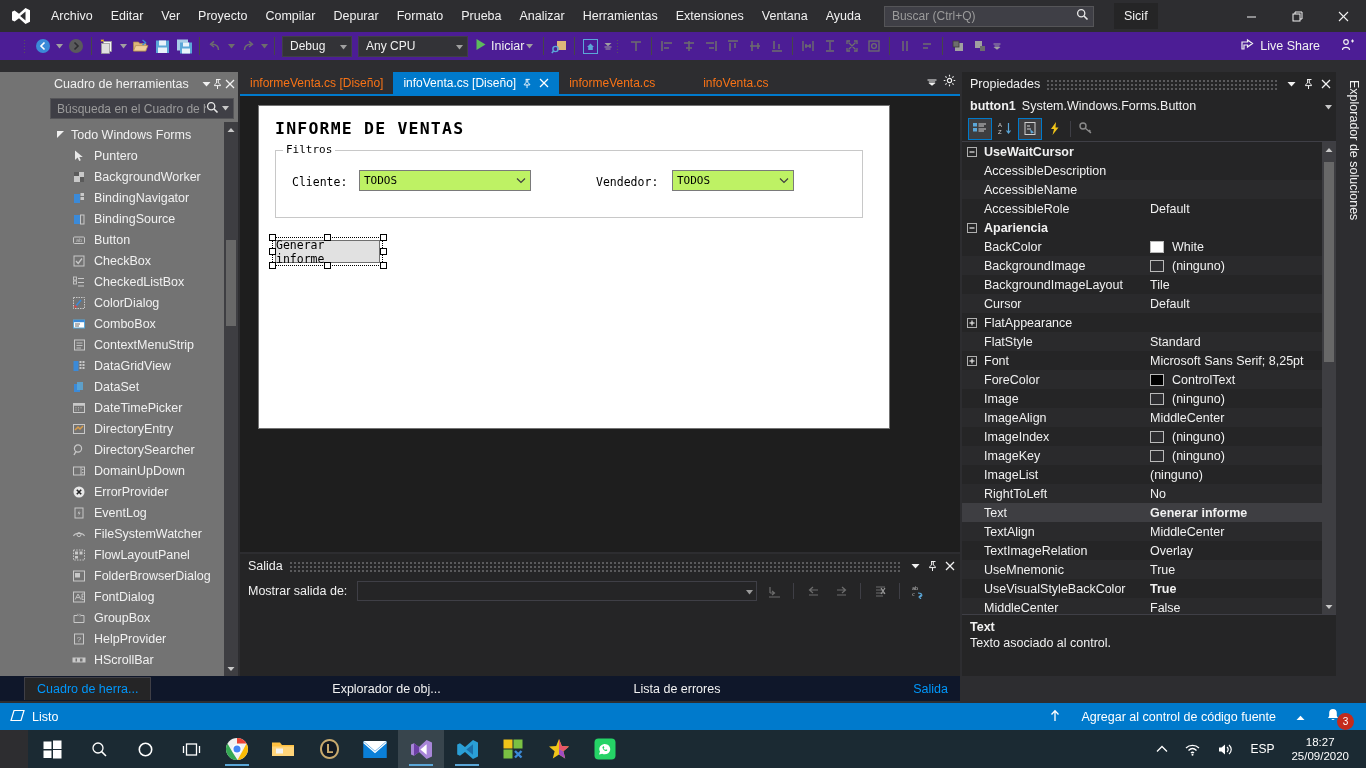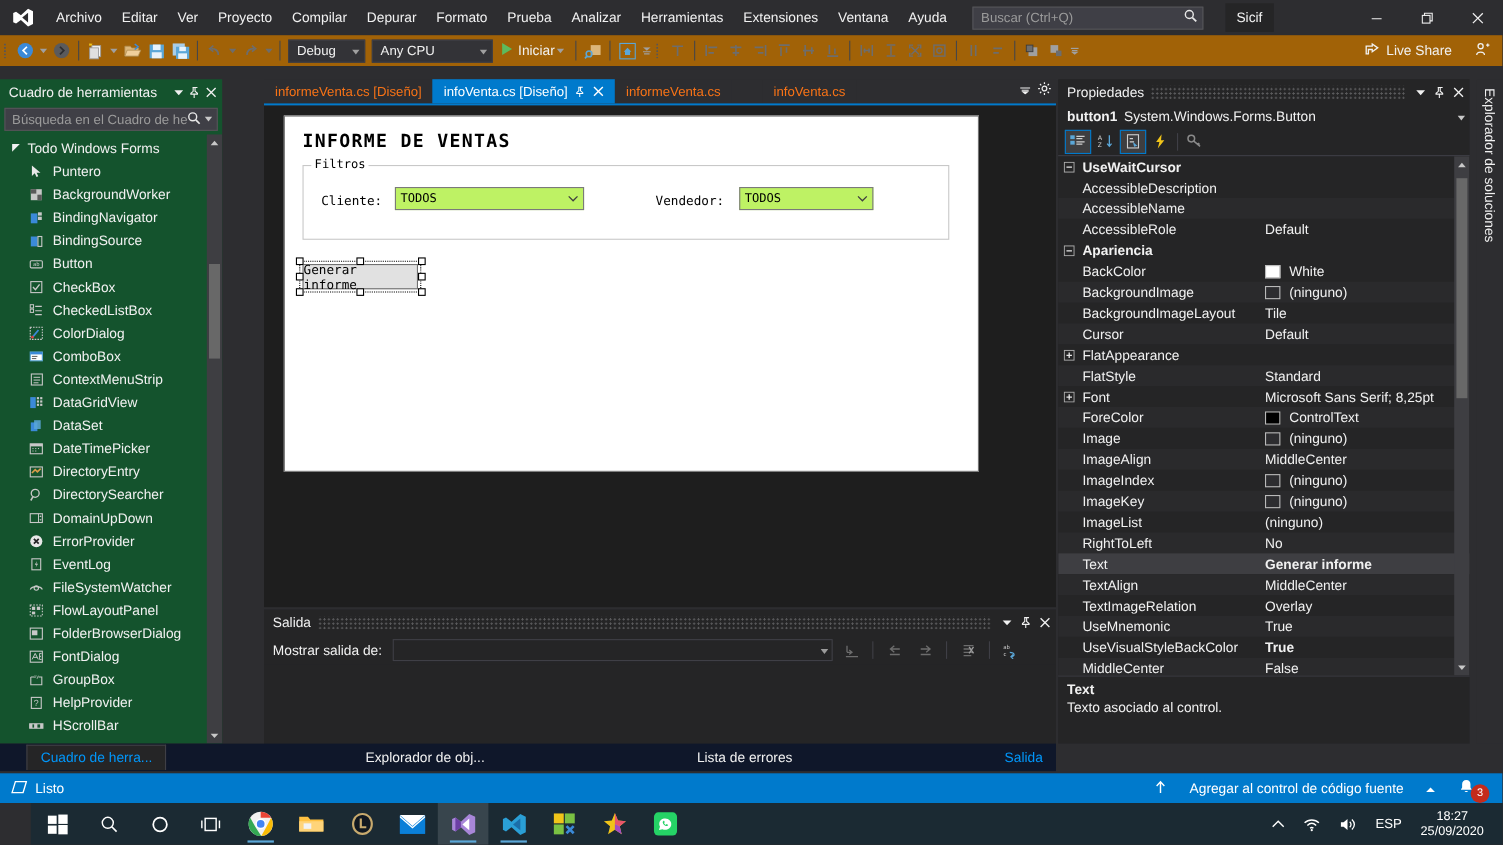--- a/index.html
+++ b/index.html
@@ -34,21 +34,21 @@
   .titlebar-appname {
     position: absolute; left: 1114px; top: 3px; height: 26px; line-height: 26px;
     padding: 0 10px; background: #252526; font-size: 12.5px; color: #f1f1f1;
   }
   .win-btns { position: absolute; right: 0; top: 0; display: flex; height: 32px; }
   .win-btn { width: 46px; height: 32px; display: flex; align-items: center; justify-content: center; }
 
   
   .toolbar {
     position: absolute; left: 0; top: 32px; width: 1366px; height: 28px;
-    background: #a16207; display: flex; align-items: center; padding-left: 0;
+    background: #4c1d95; display: flex; align-items: center; padding-left: 20px;
   }
   .tb-grip { width: 10px; height: 18px; margin-right: 2px; position: relative; }
   .tb-grip::before {
     content: ""; position: absolute; left: 3px; top: 2px; width: 3px; height: 14px;
     background-image: radial-gradient(circle, #555558 0.8px, transparent 0.9px);
     background-size: 3px 3px;
   }
   .tb-btn {
     height: 22px; min-width: 22px; display: flex; align-items: center;
     justify-content: center; padding: 0 2px; position: relative;
@@ -63,22 +63,22 @@
   .tb-start { display: flex; align-items: center; padding: 0 4px; height: 22px; }
   .tb-start .lbl { color: #f1f1f1; font-size: 12.5px; margin-left: 4px; }
   .live-share {
     position: absolute; right: 46px; top: 3px; height: 22px; display: flex;
     align-items: center; gap: 5px; font-size: 12.5px; color: #f1f1f1;
   }
   .live-share-icon2 { position: absolute; right: 10px; top: 5px; }
 
   
   .toolbox {
-    position: absolute; left: 0; top: 72px; width: 202px; height: 604px;
-    background: #14532d; display: flex; flex-direction: column;
+    position: absolute; left: 0; top: 72px; width: 238px; height: 604px;
+    background: #737373; display: flex; flex-direction: column; padding-left: 46px;
   }
   .panel-header {
     height: 24px; display: flex; align-items: center; padding: 0 2px 0 8px;
     font-size: 12.5px; color: #f1f1f1; flex: none;
   }
   .panel-title { white-space: nowrap; }
   .panel-dots {
     flex: 1; height: 12px; margin: 0 6px;
     background-image: radial-gradient(circle, #5a5a5c 0.8px, transparent 0.9px);
     background-size: 4px 4px; background-position: 0 5px;

